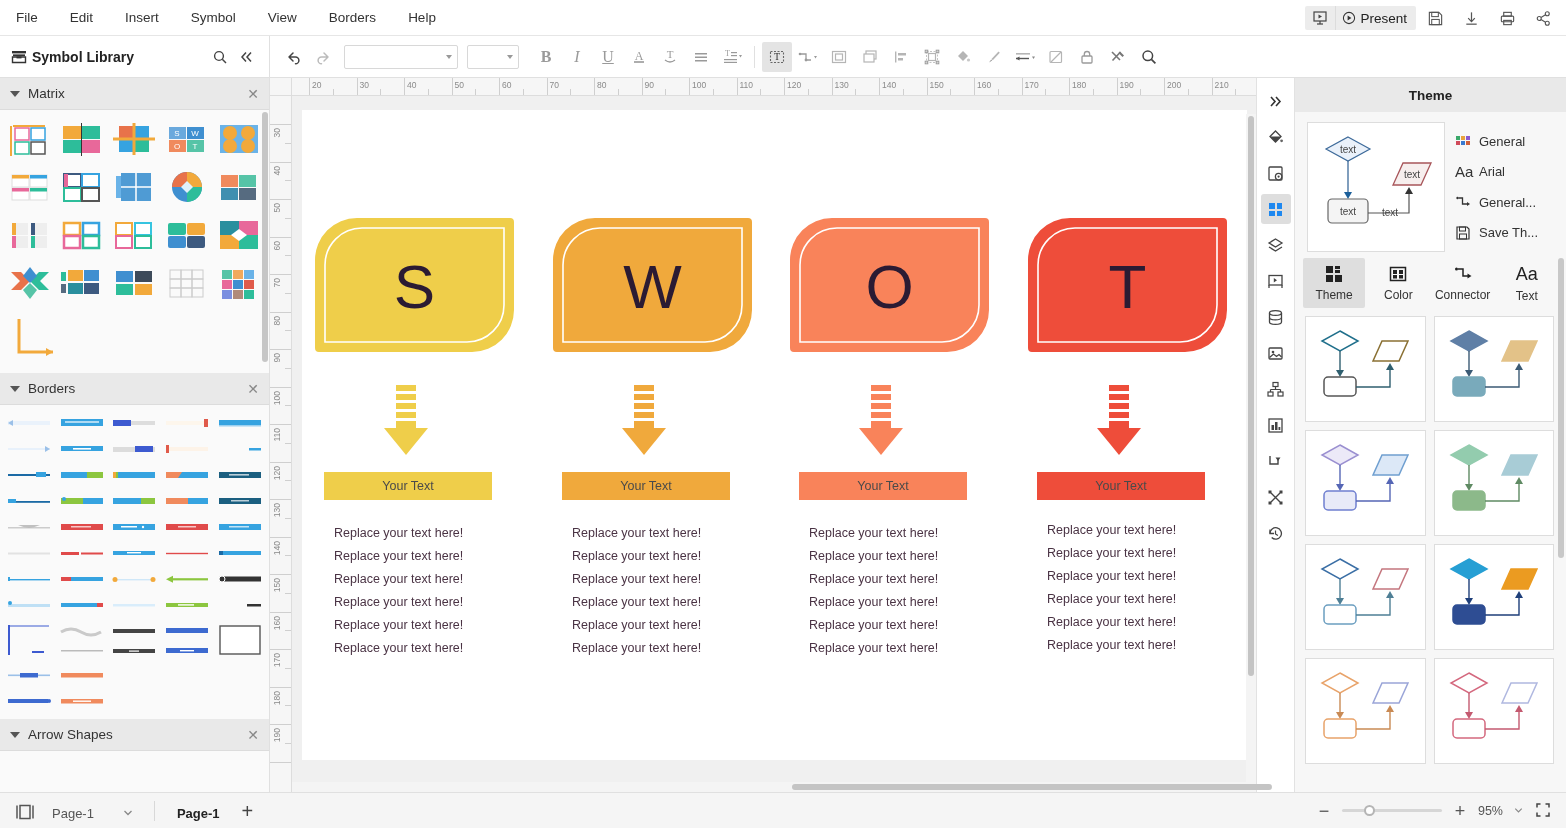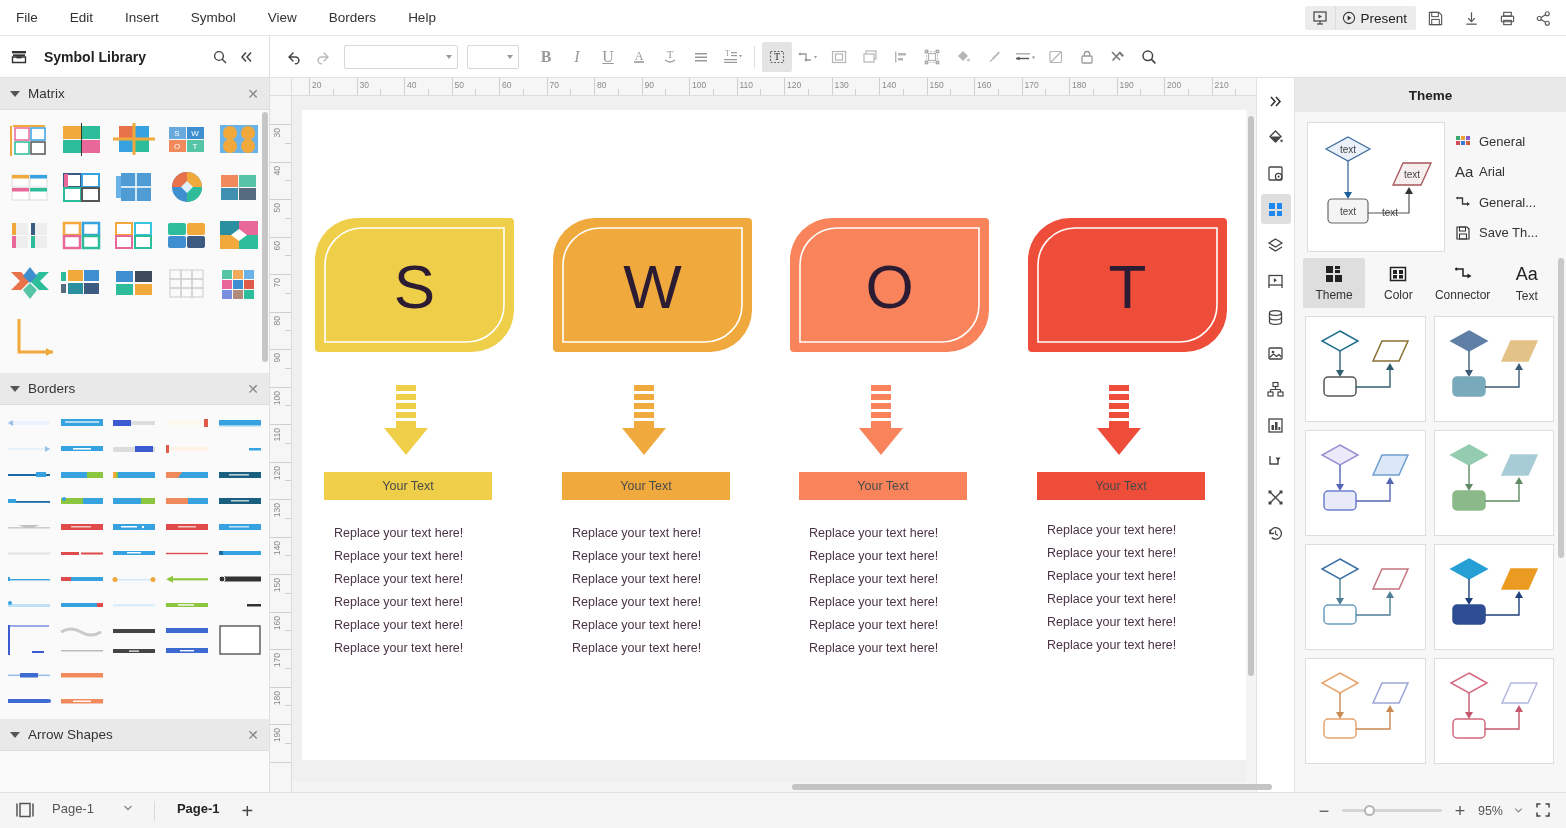--- a/index.html
+++ b/index.html
@@ -33,21 +33,21 @@
   .present-icon-btn { width: 30px; height: 24px; display: flex; align-items: center; justify-content: center; }
   .present-btn { display: flex; align-items: center; gap: 4px; padding: 0 9px 0 6px; height: 24px;
                  border-left: 1px solid #dcdcdc; font-size: 13.5px; color: #222; }
   .mr-icon { width: 34px; height: 30px; display: flex; align-items: center; justify-content: center; }
 
   
   .toolbar2 { height: 42px; flex: 0 0 42px; display: flex; align-items: stretch;
               border-bottom: 1px solid #e0e0e0; background: #fff; }
   .sym-head { width: 270px; display: flex; align-items: center; border-right: 1px solid #e0e0e0; padding: 0 10px; }
   .sym-icon { width: 22px; display: flex; align-items: center; }
-  .sym-title { font-weight: bold; font-size: 14px; color: #222; margin-left: 12px; flex: 1; }
+  .sym-title { font-weight: bold; font-size: 14px; color: #222; margin-left: 0; flex: 1; }
   .sym-btn { width: 26px; height: 26px; display: flex; align-items: center; justify-content: center; }
   .tb-main { flex: 1; display: flex; align-items: center; padding-left: 8px; gap: 1px; }
   .tb-btn { width: 30px; height: 30px; display: flex; align-items: center; justify-content: center; border-radius: 2px; }
   .tb-btn.active { background: #e4e4e4; }
   .tb-sep { width: 1px; height: 22px; background: #e0e0e0; margin: 0 6px; }
   .tb-select { height: 24px; border: 1px solid #d8d8d8; border-radius: 2px; background: #fff;
                display: flex; align-items: center; justify-content: flex-end; padding-right: 5px; }
   .sel-font { width: 114px; margin-left: 4px; }
   .sel-size { width: 52px; margin-left: 8px; }
   .caret { width: 0; height: 0; border-left: 3.5px solid transparent; border-right: 3.5px solid transparent;
@@ -121,21 +121,21 @@
           gap: 4px; font-size: 12px; color: #333; border-radius: 2px; }
   .tab4.active { background: #dedede; }
   .theme-grid { display: grid; grid-template-columns: 1fr 1fr; gap: 8px; padding: 0 12px 8px 10px; overflow: hidden; }
   .theme-card { height: 106px; background: #fff; border: 1px solid #ddd; display: flex;
                 align-items: center; justify-content: center; }
   .rp-scroll { position: absolute; right: 2px; top: 180px; width: 6px; height: 300px; background: #c8c8c8; border-radius: 3px; }
 
   
   .statusbar { height: 36px; flex: 0 0 36px; background: #f5f5f5; border-top: 1px solid #e0e0e0;
                display: flex; align-items: center; padding: 0 10px; position: relative; }
-  .sb-left { display: flex; align-items: flex-start; gap: 4px; }
+  .sb-left { display: flex; align-items: flex-end; gap: 4px; }
   .sb-pagesel { display: flex; align-items: center; gap: 28px; padding: 0 8px; font-size: 13px; color: #555; }
   .sb-div { width: 1px; height: 20px; background: #d8d8d8; margin: 0 8px; }
   .sb-pagetab { font-size: 13px; font-weight: bold; color: #222; padding: 0 10px; }
   .sb-plus { font-size: 20px; color: #444; padding: 0 8px; line-height: 1; }
   .sb-right { position: absolute; right: 12px; display: flex; align-items: center; gap: 10px; }
   .zoom-minus, .zoom-plus { font-size: 18px; color: #555; line-height: 1; width: 16px; text-align: center; }
   .zslider { width: 100px; height: 3px; background: #d6d6d6; border-radius: 2px; position: relative; }
   .zknob { position: absolute; left: 22px; top: -4px; width: 11px; height: 11px; border-radius: 50%;
            background: #fff; border: 2px solid #b5b5b5; }
   .zlabel { font-size: 12.5px; color: #555; }

